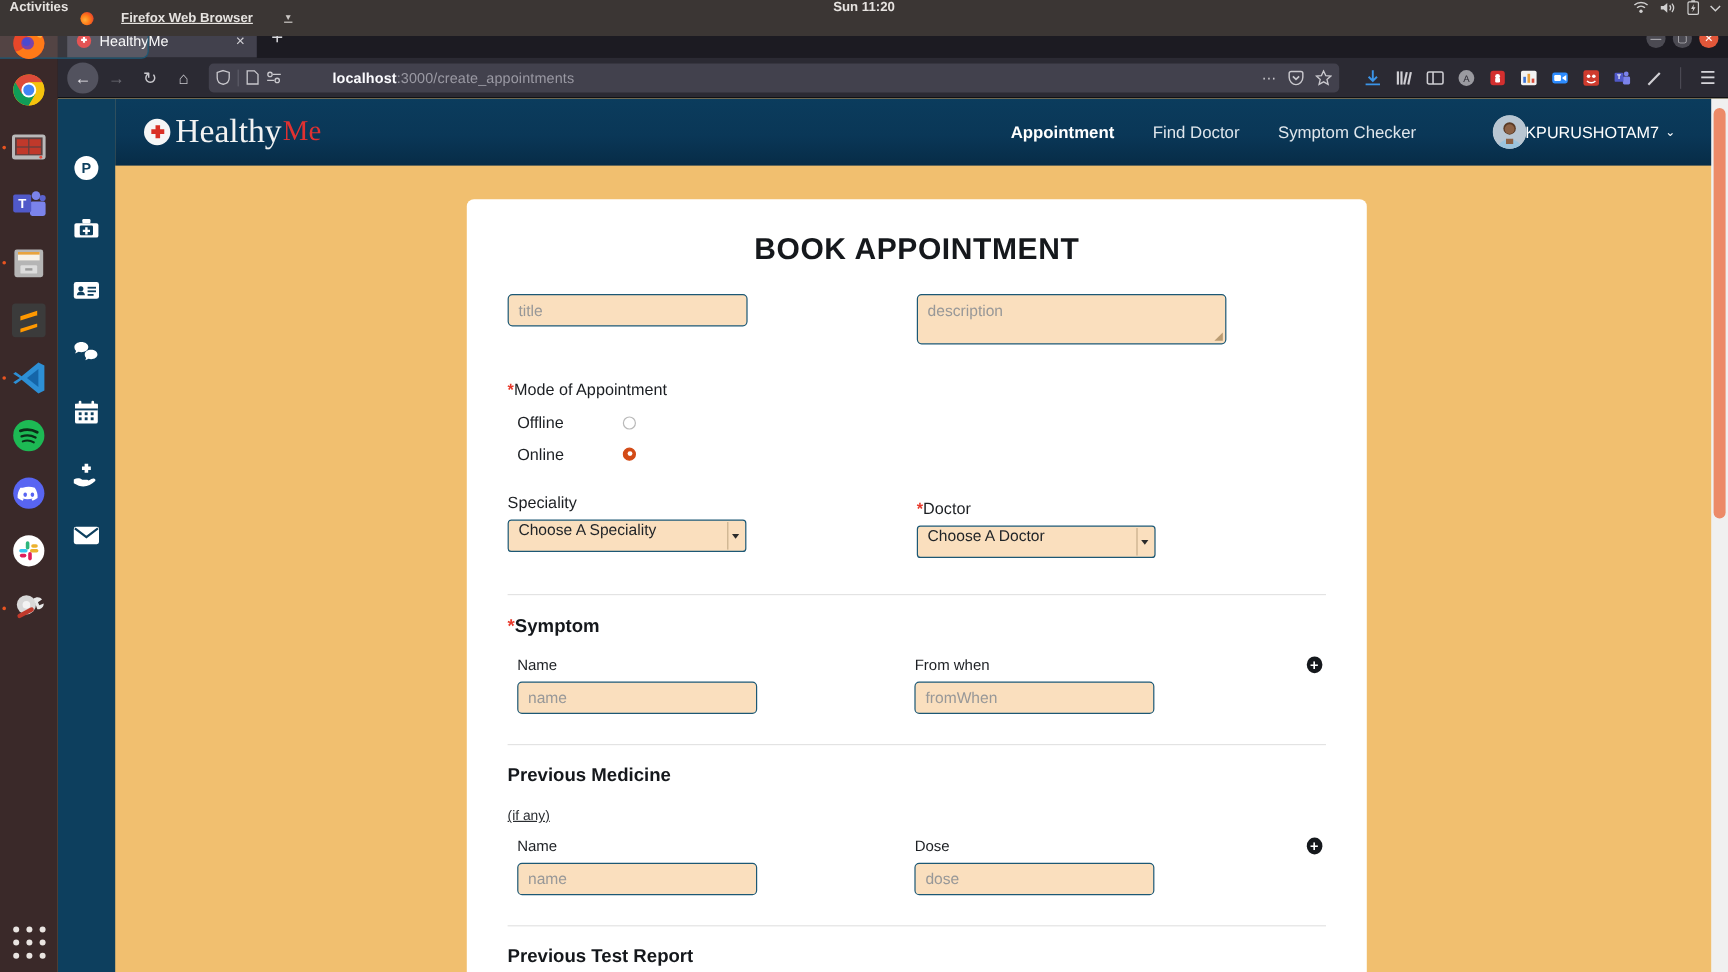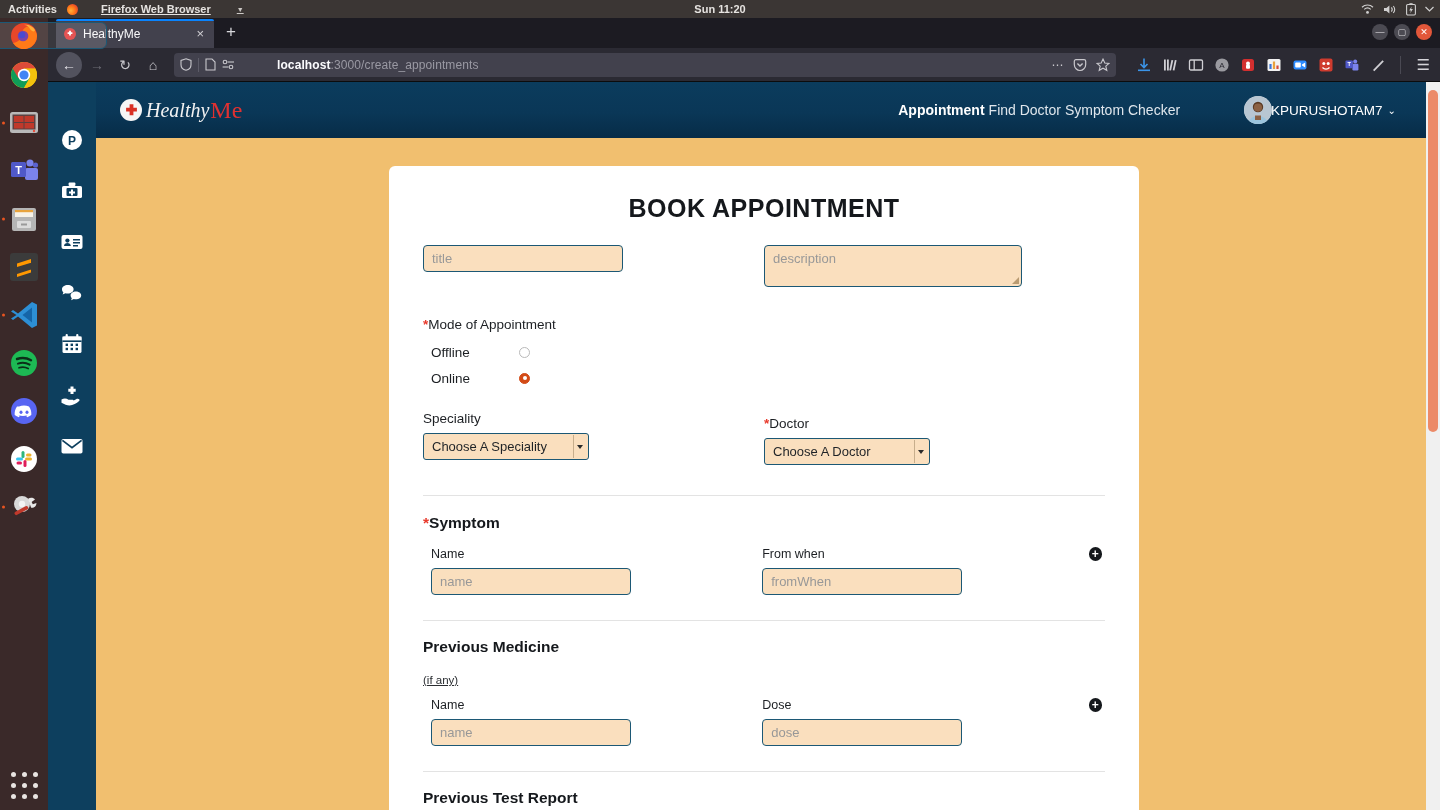--- a/index.html
+++ b/index.html
@@ -5,23 +5,23 @@
   * { box-sizing: border-box; margin: 0; padding: 0; }
   html, body {
     width: 1440px; height: 810px;
     overflow: hidden;
     font-family: "Liberation Sans", sans-serif;
     background: #2b2220;
   }
 
   
   #gnome-topbar {
-    position: absolute; top: 0; left: 0; width: 1440px; height: 18px;
+    position: absolute; top: 0; left: 0; width: 1440px; height: 30px;
     background: #3b3634;
-    display: flex; align-items: center;
+    display: flex; 
     color: #e6e3e0; font-size: 11px;
     z-index: 60;
   }
   .gb-activities { padding: 0 10px 0 8px; font-weight: bold; font-size: 11px; }
   .gb-appname { display: flex; align-items: center; gap: 23px; font-weight: bold; text-decoration: underline; }
   .ff-mini {
     width: 11px; height: 11px; border-radius: 50%;
     background: radial-gradient(circle at 35% 60%, #ffb03a 0%, #ff7a18 40%, #e8472a 75%, #a32a8c 100%);
     display: inline-block;
   }
@@ -144,23 +144,23 @@
     position: absolute; left: 48px; top: 0; width: 1344px; height: 56px;
     background: linear-gradient(180deg,#0b3c5d 0%, #0a3757 55%, #072c47 100%);
     display: flex; align-items: center; padding: 0 0 0 24px;
     z-index: 6;
   }
   .brand { display: flex; align-items: center; gap: 1px; font-family: "Liberation Serif", serif; }
   .brand-badge {
     width: 22px; height: 22px; border-radius: 50%; background: #f6f6f6;
     display: flex; align-items: center; justify-content: center; margin-right: 3px;
   }
-  .brand-healthy { color: #f2f2f2; font-size: 20px; font-style: italic; }
+  .brand-healthy { color: #f2f2f2; font-size: 28px; }
   .brand-me { color: #e03131; font-size: 24px; }
-  .navlinks { margin-left: auto; display: flex; align-items: flex-end; gap: 4px; }
+  .navlinks { margin-left: auto; display: flex; align-items: flex-end; gap: 32px; }
   .navlink { color: #dfe6ec; font-size: 14px; }
   .navlink.active { color: #ffffff; font-weight: bold; }
   .user-area { display: flex; align-items: center; margin-left: 64px; margin-right: 44px; }
   .avatar {
     width: 28px; height: 28px; border-radius: 50%; overflow: hidden;
     background: #cfd9e0; flex: none;
     display:flex;align-items:flex-end;justify-content:center;
   }
   .user-name { color: #ffffff; font-size: 13.5px; margin-left: -1px; }
   .user-caret { color: #fff; font-size: 10px; margin-left: 5px; }
@@ -207,24 +207,24 @@
     background: #fadfbe; border: 1.5px solid #1c5875; border-radius: 4px;
     font-size: 13px; color: #989898;
     padding: 5px 8px; position: relative;
   }
   .tarea::after {
     content: ""; position: absolute; right: 2px; bottom: 2px;
     width: 0; height: 0;
     border-left: 7px solid transparent; border-bottom: 7px solid #b99b72;
   }
   .sel {
-    width: 166px; height: 27px;
+    width: 199px; height: 27px;
     background: #fadfbe; border: 1.5px solid #1c5875; border-radius: 3px;
     font-size: 13px; color: #1f2327;
-    padding: 0 8px; display: flex; align-items: center;
+    padding: 0 8px; display: flex; 
     position: relative;
   }
   .sel-arrow {
     position: absolute; right: 2px; top: 1px; bottom: 1px; width: 13px;
     background: #fadfbe; border-left: 1px solid #c7ae8c;
     display:flex; align-items:center; justify-content:center;
   }
   .sel-arrow::after {
     content:""; width:0;height:0;
     border-left:3.5px solid transparent;border-right:3.5px solid transparent;

